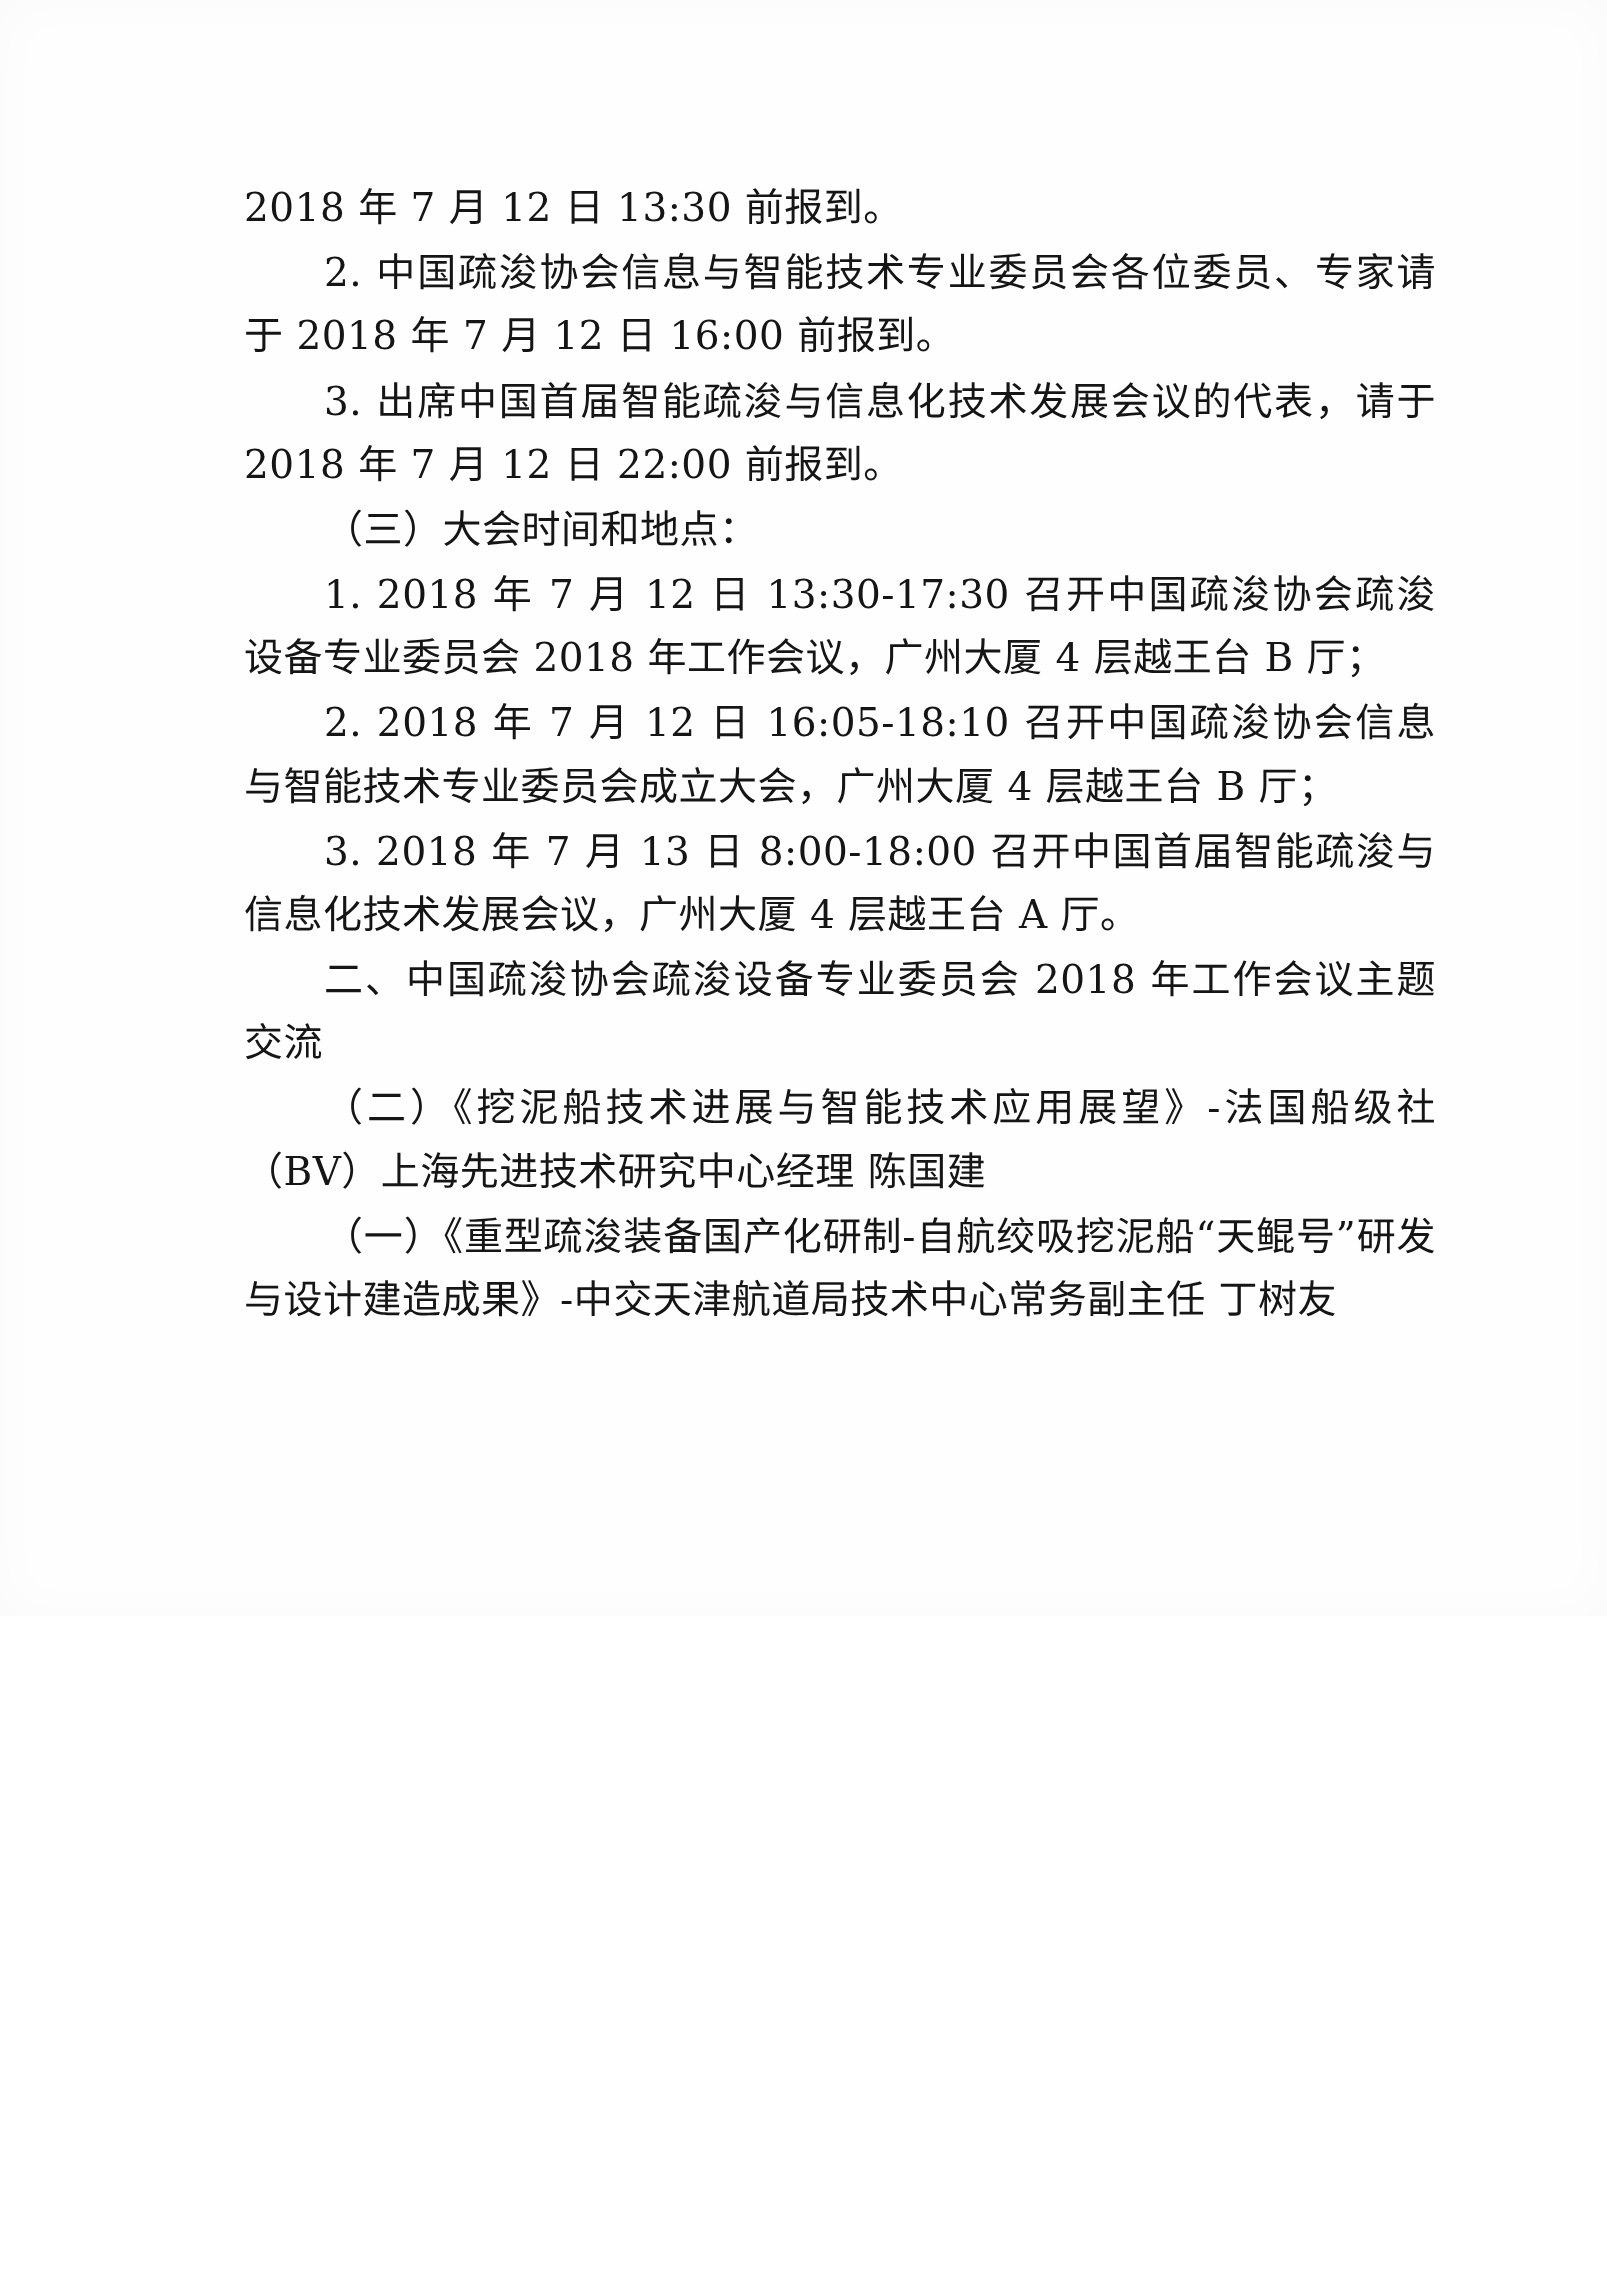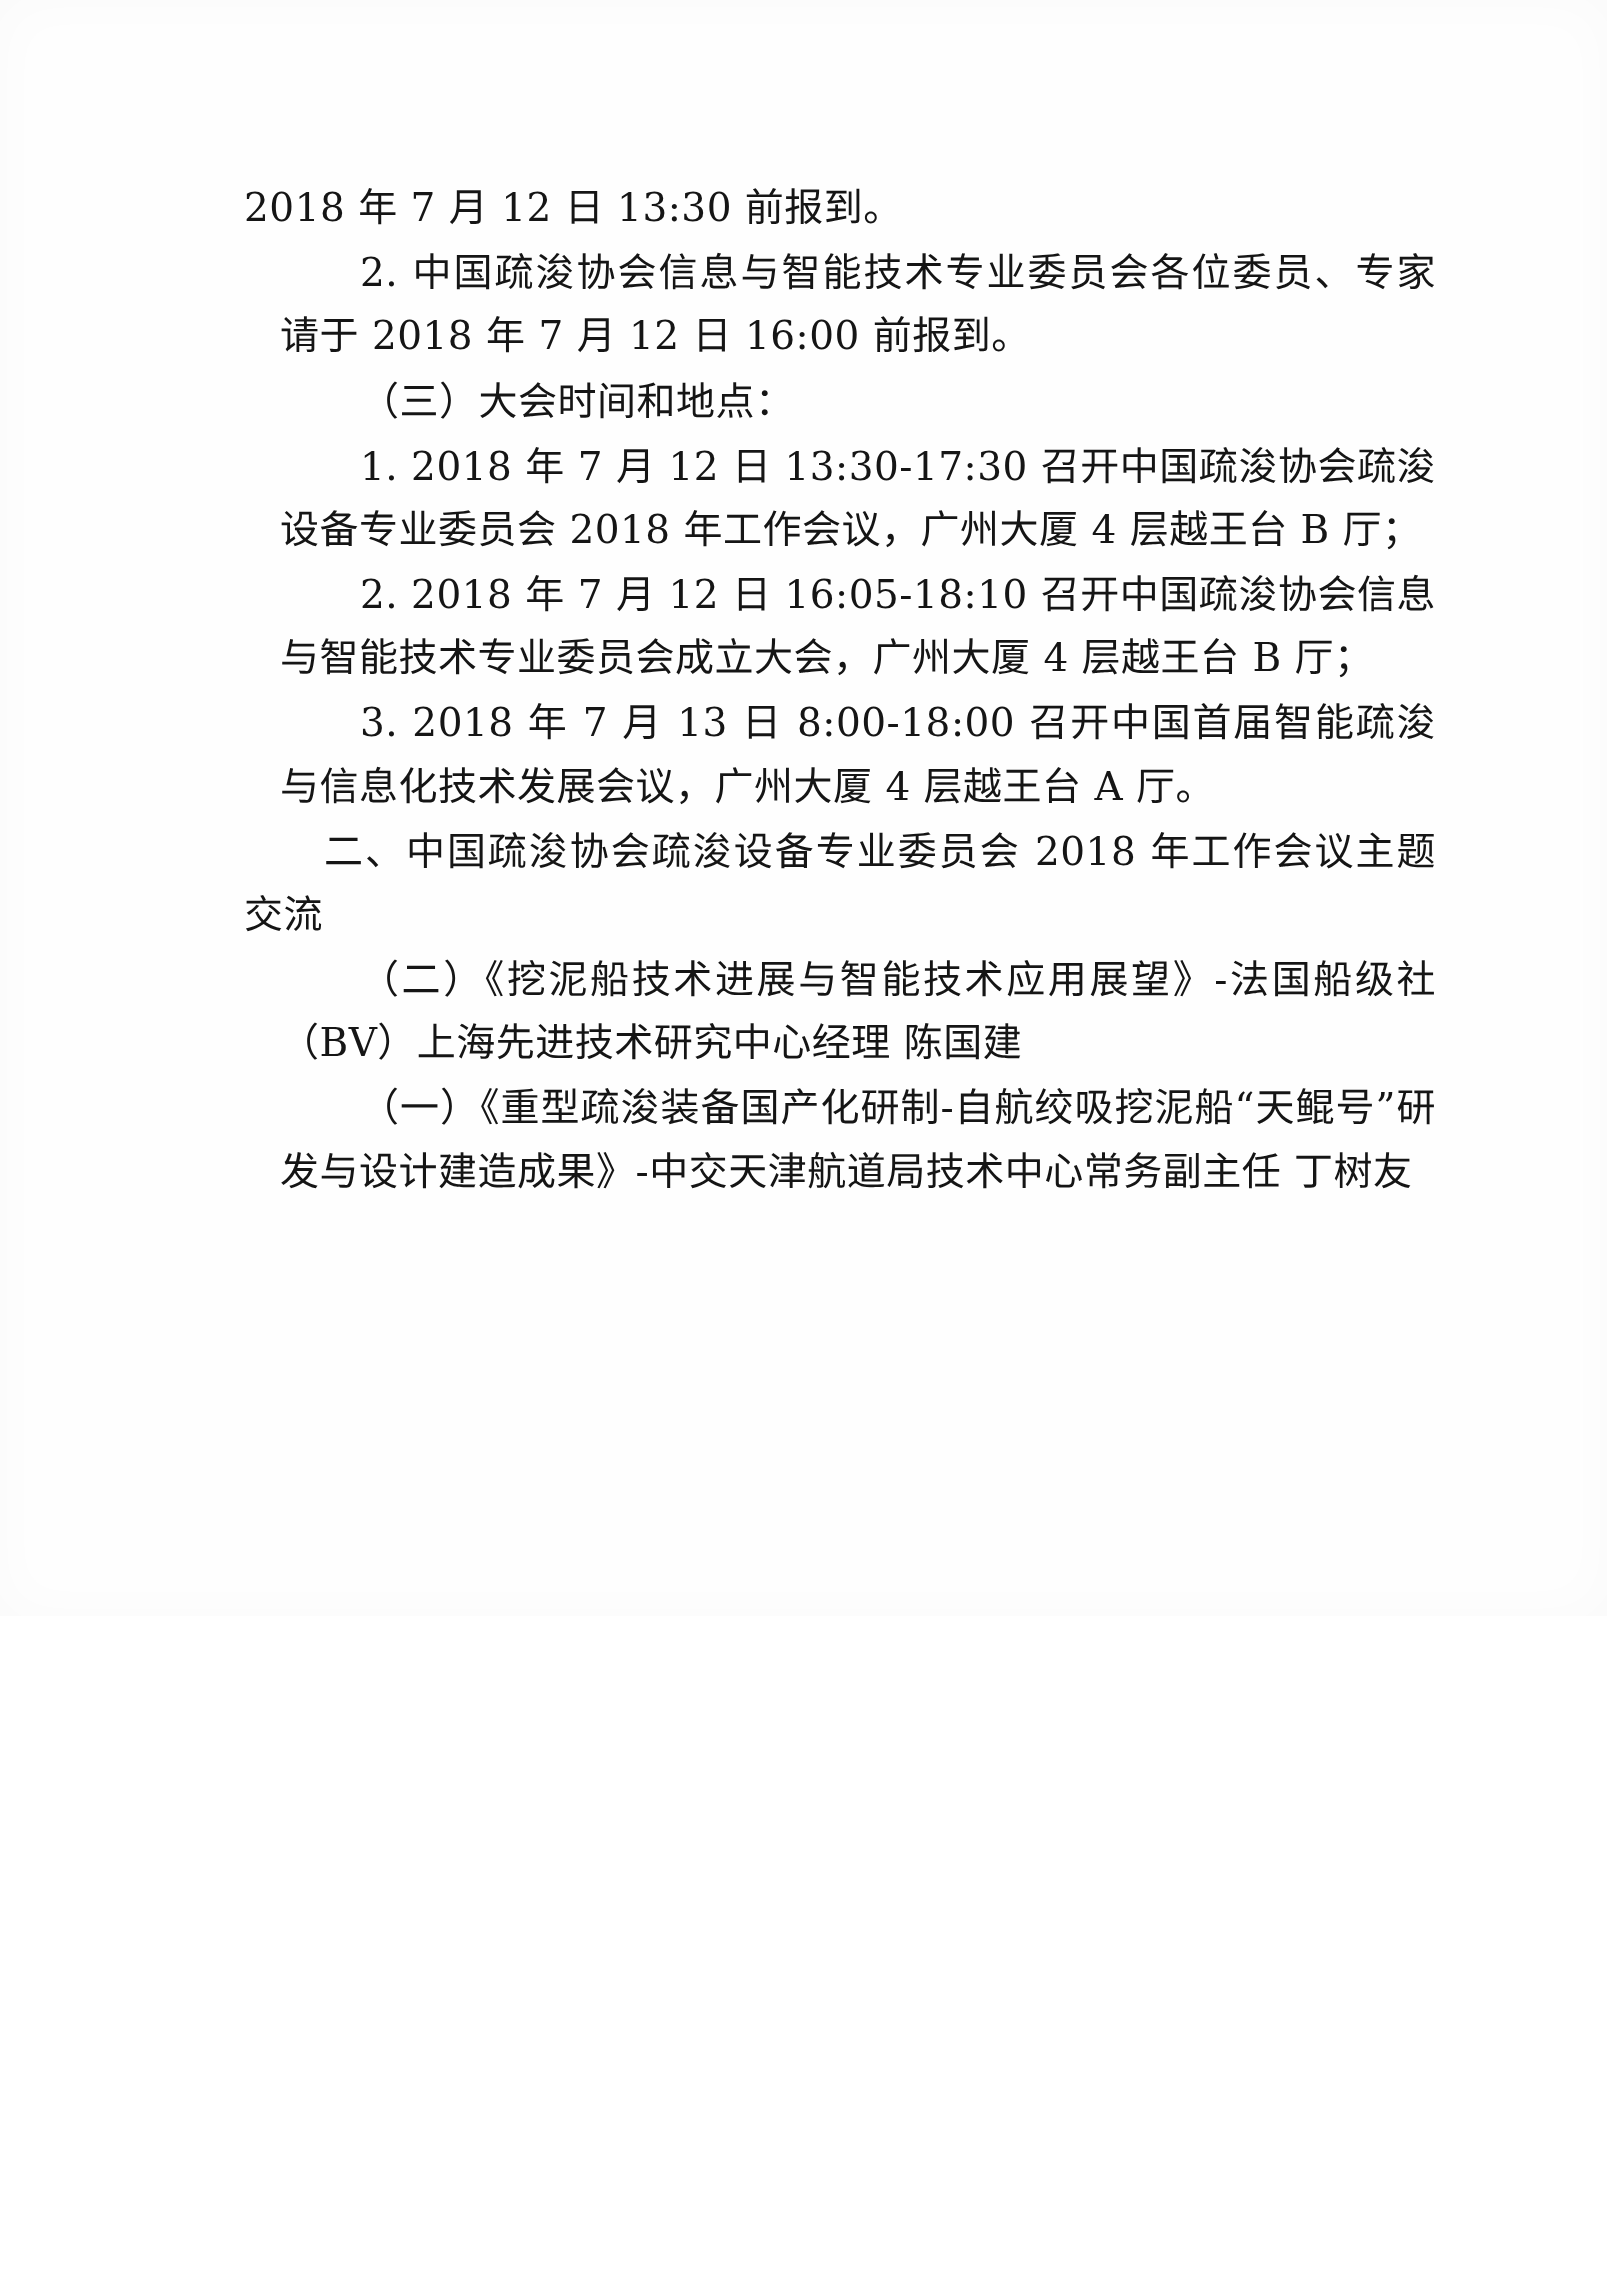--- a/index.html
+++ b/index.html
@@ -29,21 +29,20 @@
     text-justify: inter-ideograph;
     letter-spacing: 0.5px;
     color: #151515;
   }
   p.para {
     margin: 0 0 2px 0;
     text-indent: 0;
   }
   p.indent {
     text-indent: 2.05em;
-    margin-left: 36px;
   }
   p.bold {
     font-weight: 400;
     text-indent: 2.05em;
   }
   
   .page::after {
     content: "";
     position: absolute;
     left: 0; top: 0; right: 0; bottom: 0;
@@ -54,20 +53,21 @@
 </head>
 <body>
 
 <div class="page">
   <div class="doc-body">
 
     <p class="para">2018 年 7 月 12 日 13:30 前报到。</p>
 
     <p class="para indent">2. 中国疏浚协会信息与智能技术专业委员会各位委员、专家请于 2018 年 7 月 12 日 16:00 前报到。</p>
 
+    <p class="para indent">3. 出席中国首届智能疏浚与信息化技术发展会议的代表，请于 2018 年 7 月 12 日 22:00 前报到。</p>
 
 
     <p class="para indent">（三）大会时间和地点：</p>
 
     <p class="para indent">1. 2018 年 7 月 12 日 13:30-17:30 召开中国疏浚协会疏浚设备专业委员会 2018 年工作会议，广州大厦 4 层越王台 B 厅；</p>
 
     <p class="para indent">2. 2018 年 7 月 12 日 16:05-18:10 召开中国疏浚协会信息与智能技术专业委员会成立大会，广州大厦 4 层越王台 B 厅；</p>
 
     <p class="para indent">3. 2018 年 7 月 13 日 8:00-18:00 召开中国首届智能疏浚与信息化技术发展会议，广州大厦 4 层越王台 A 厅。</p>
 

